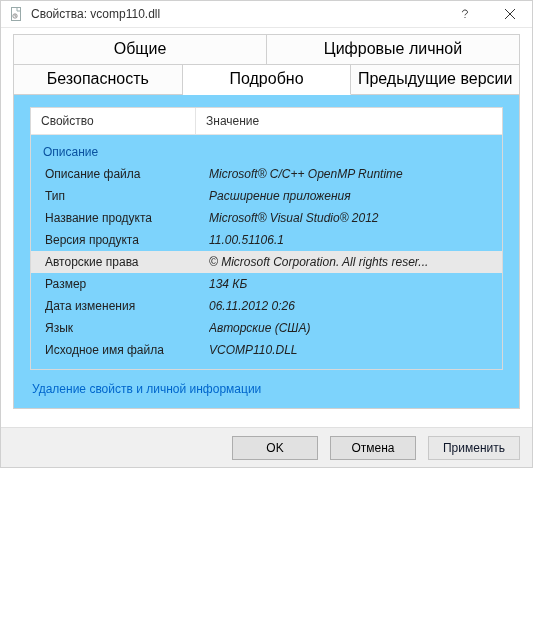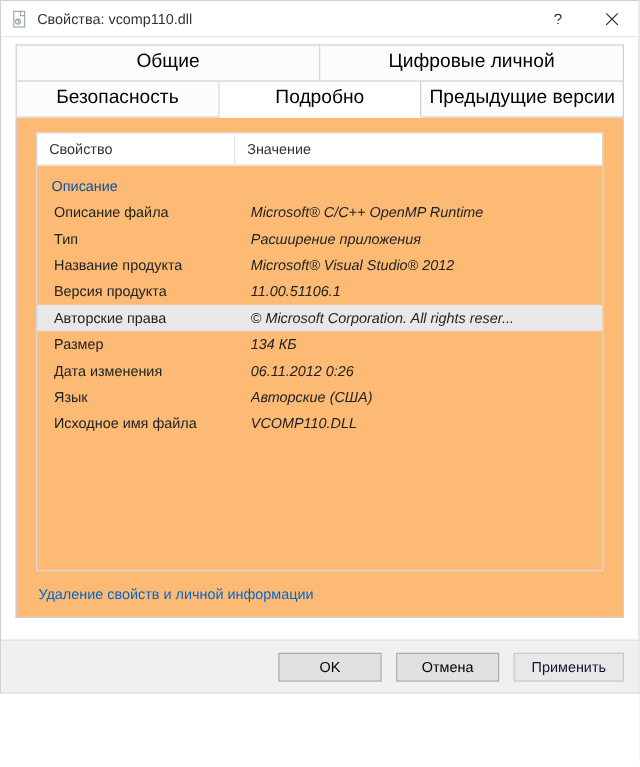--- a/index.html
+++ b/index.html
@@ -6,21 +6,21 @@
   html, body {
     margin: 0; padding: 0;
     width: 533px; height: 639px;
     font-family: "Segoe UI", Tahoma, sans-serif;
     font-size: 12px;
     background: #fff;
     color: #000;
     overflow: hidden;
   }
   .window {
-    width: 533px; height: 578px;
+    width: 533px; height: 468px;
     border: 1px solid #d0d0d0;
     background: #fff;
     position: relative;
     display: flex;
     flex-direction: column;
   }
   
   .titlebar {
     height: 30px;
     display: flex;
@@ -85,21 +85,21 @@
 
   
   .content-wrap {
     margin: 0 12px 18px 12px;
     border: 1px solid #d0d0d0;
     border-top: none;
     flex: 1;
     padding: 12px 16px 10px 16px;
     display: flex;
     flex-direction: column;
-    background: #fdba74;
+    background: #7dd3fc;
   }
   .proplist {
     border: 1px solid #d9d9d9;
     flex: 1;
     overflow: hidden;
     font-size: 12px;
   }
   .proplist .header {
     display: flex;
     border-bottom: 1px solid #e4e4e4;

